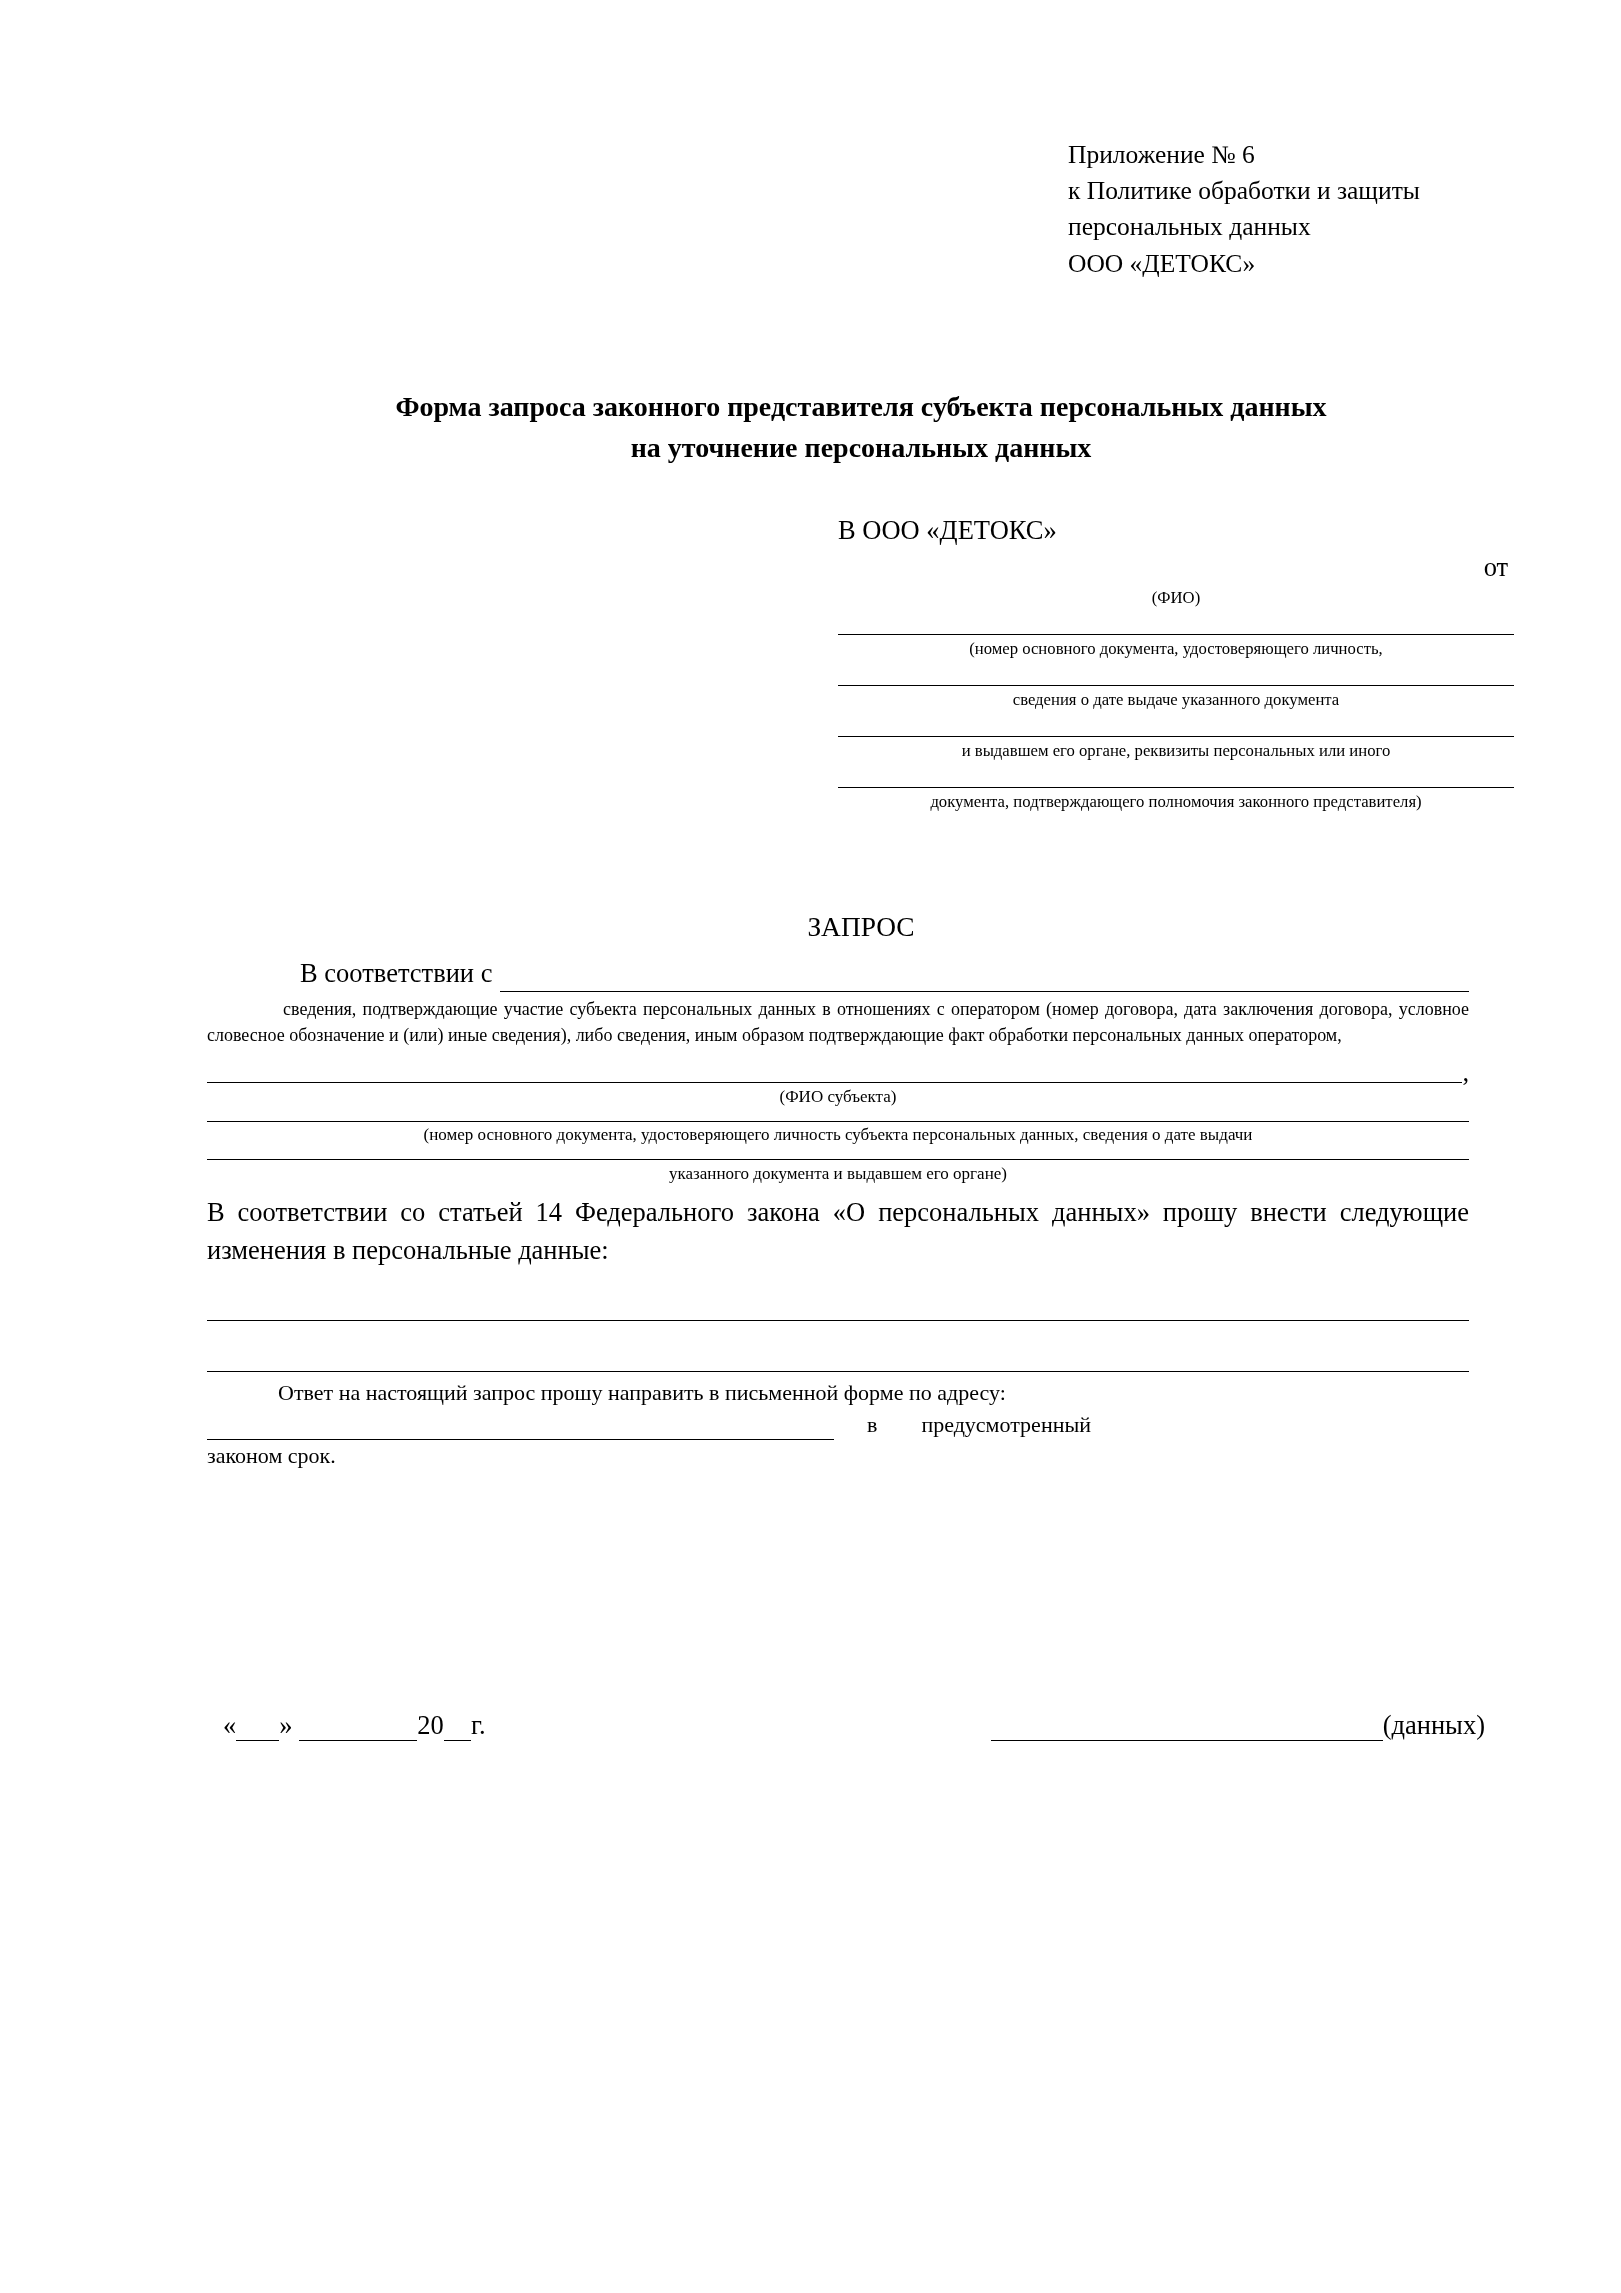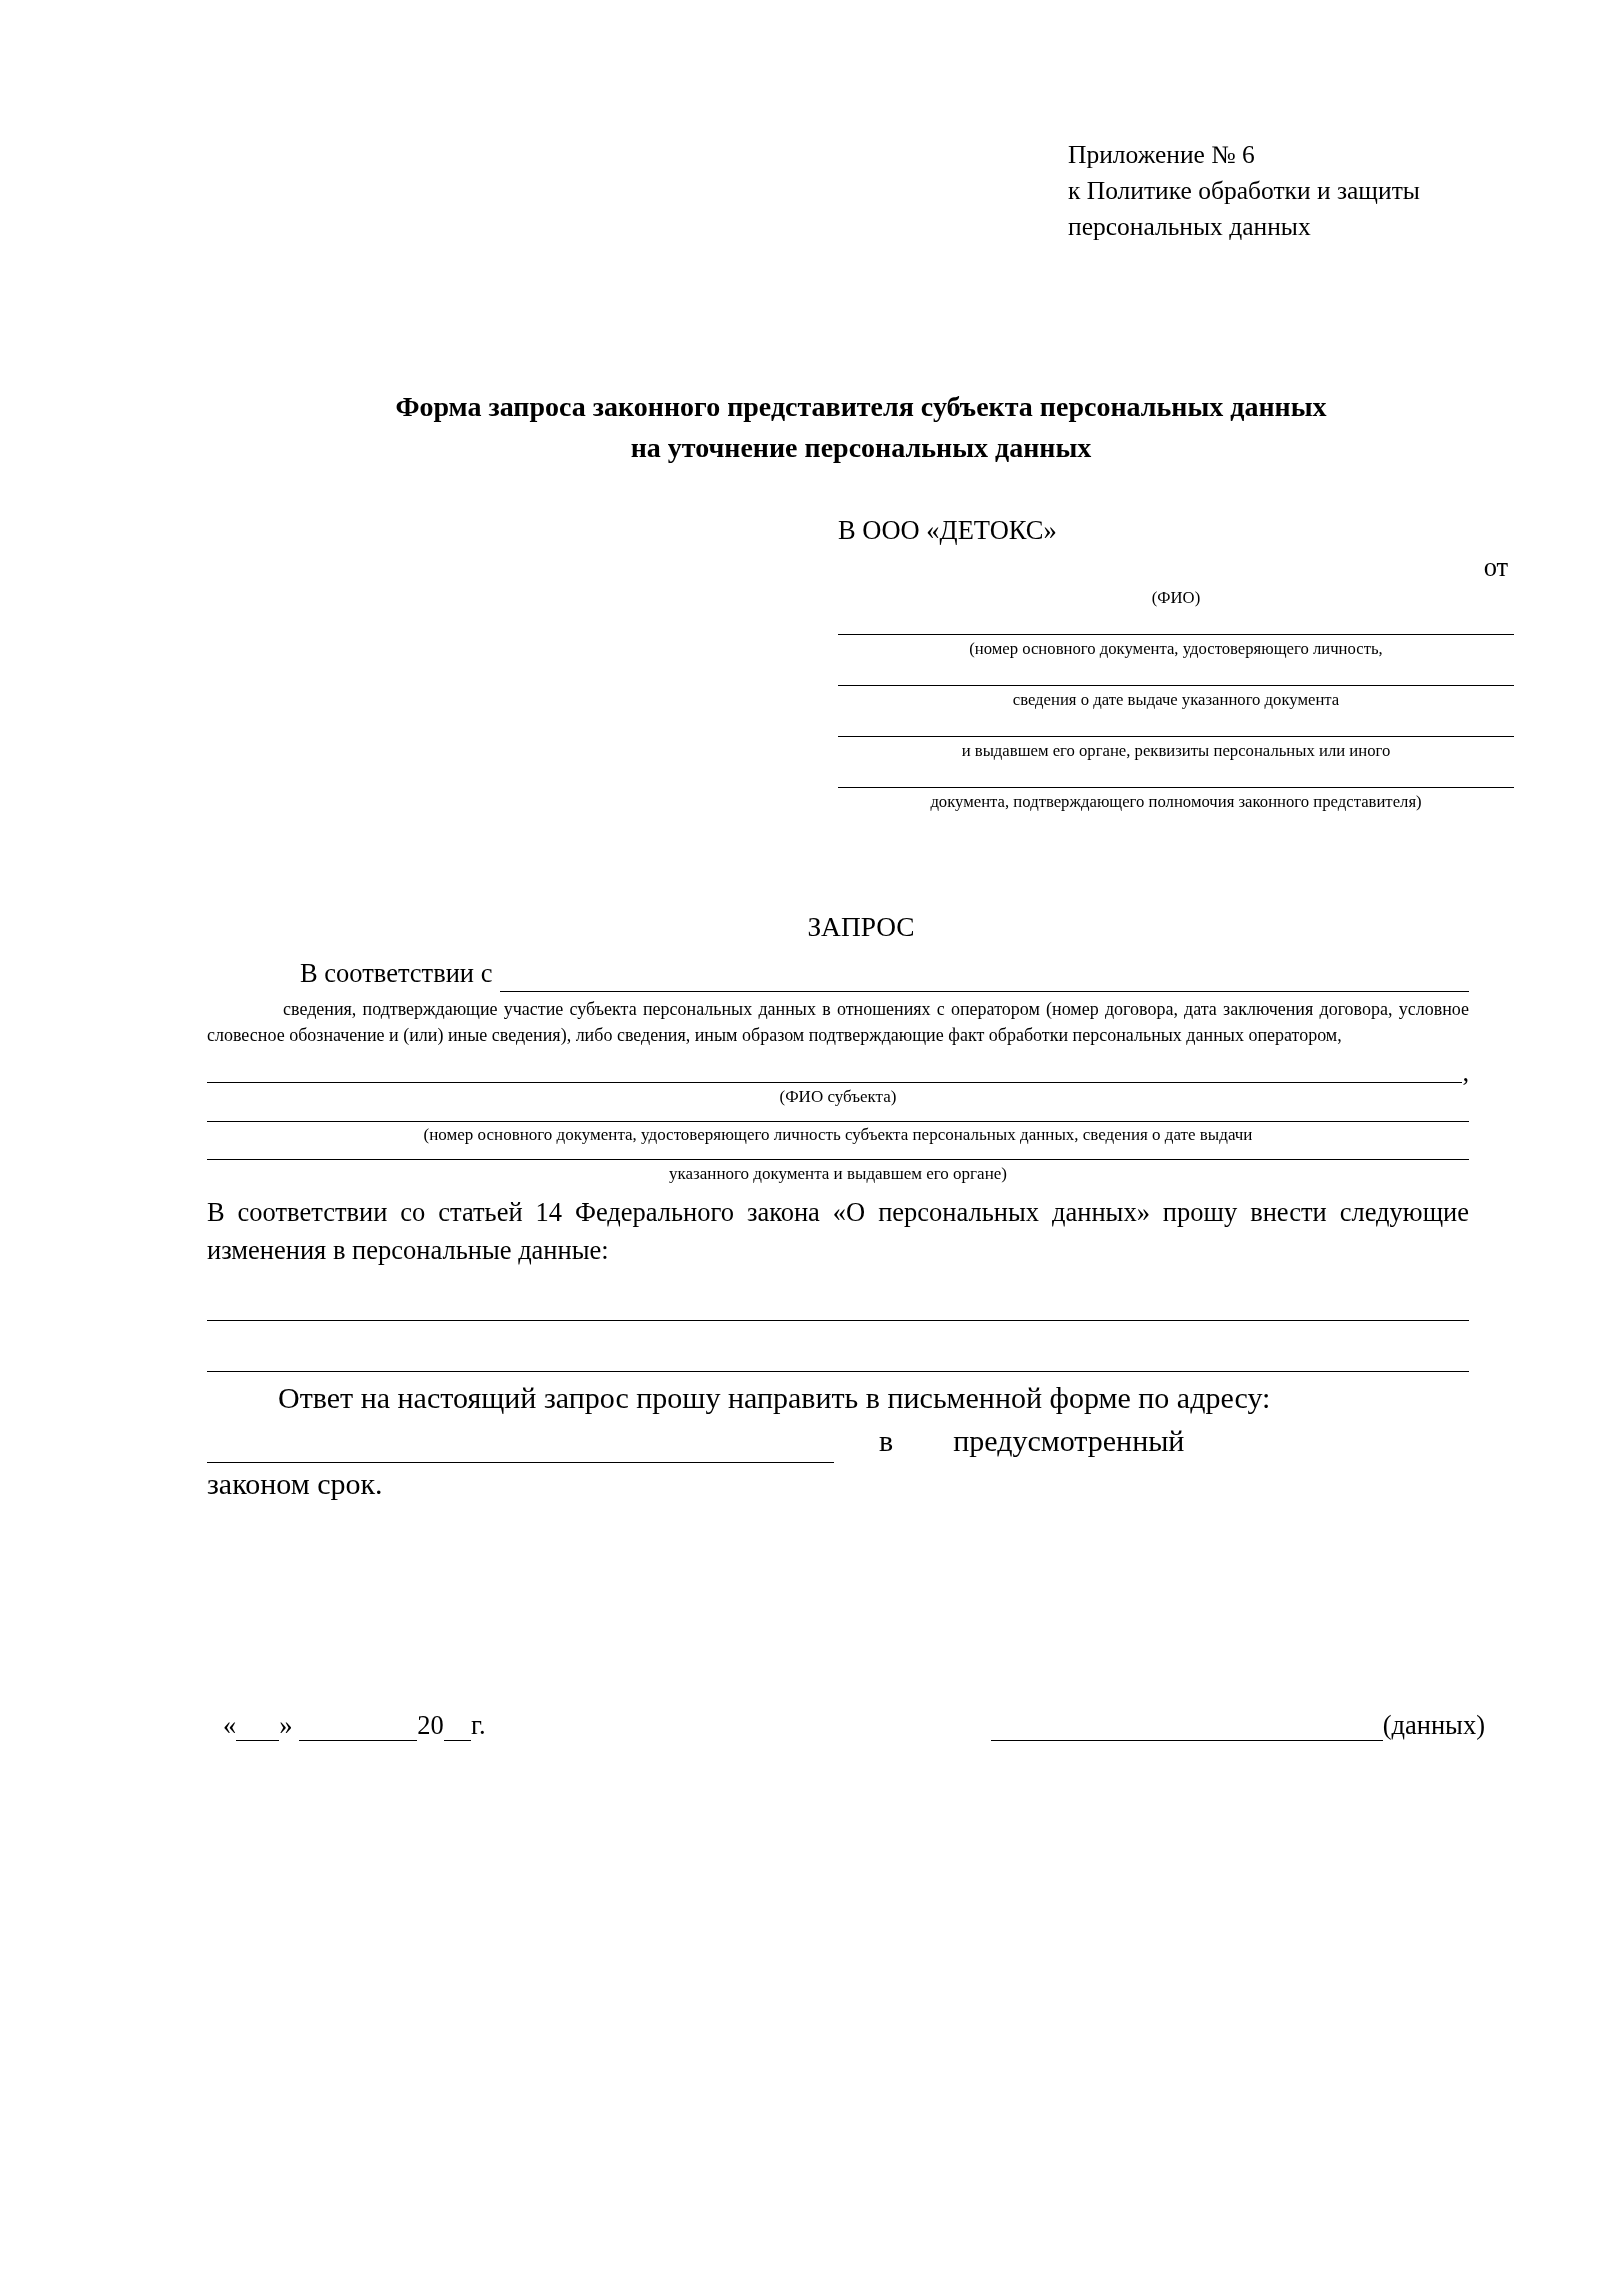--- a/index.html
+++ b/index.html
@@ -137,21 +137,21 @@
   .blank-rule { height: 51px; position: relative; }
   .blank-rule::after {
     content: "";
     position: absolute;
     left: 0; right: 0; bottom: 0;
     border-bottom: 1.6px solid #000;
   }
 
   .answer-par {
     text-align: justify;
-    font-size: 30px;
+    font-size: 22px;
     line-height: 1.42;
     margin-top: 5.9px;
   }
   .answer-par .indent { display: inline-block; width: 71px; }
   .addr-line {
     display: inline-block;
     width: 627px;
     border-bottom: 1.6px solid #000;
     height: 21.6px;
     vertical-align: bottom;
@@ -182,20 +182,21 @@
 </style>
 </head>
 <body>
 
 <div class="page">
 
   <div class="appendix-block">
     <div>Приложение № 6</div>
     <div>к Политике обработки и защиты</div>
     <div>персональных данных</div>
+    <div>ООО «ДЕТОКС»</div>
   </div>
 
   <div class="doc-title">
     <div>Форма запроса законного представителя субъекта персональных данных</div>
     <div>на уточнение персональных данных</div>
   </div>
 
   <div class="addressee">
     <div class="org">В ООО «ДЕТОКС»</div>
 

